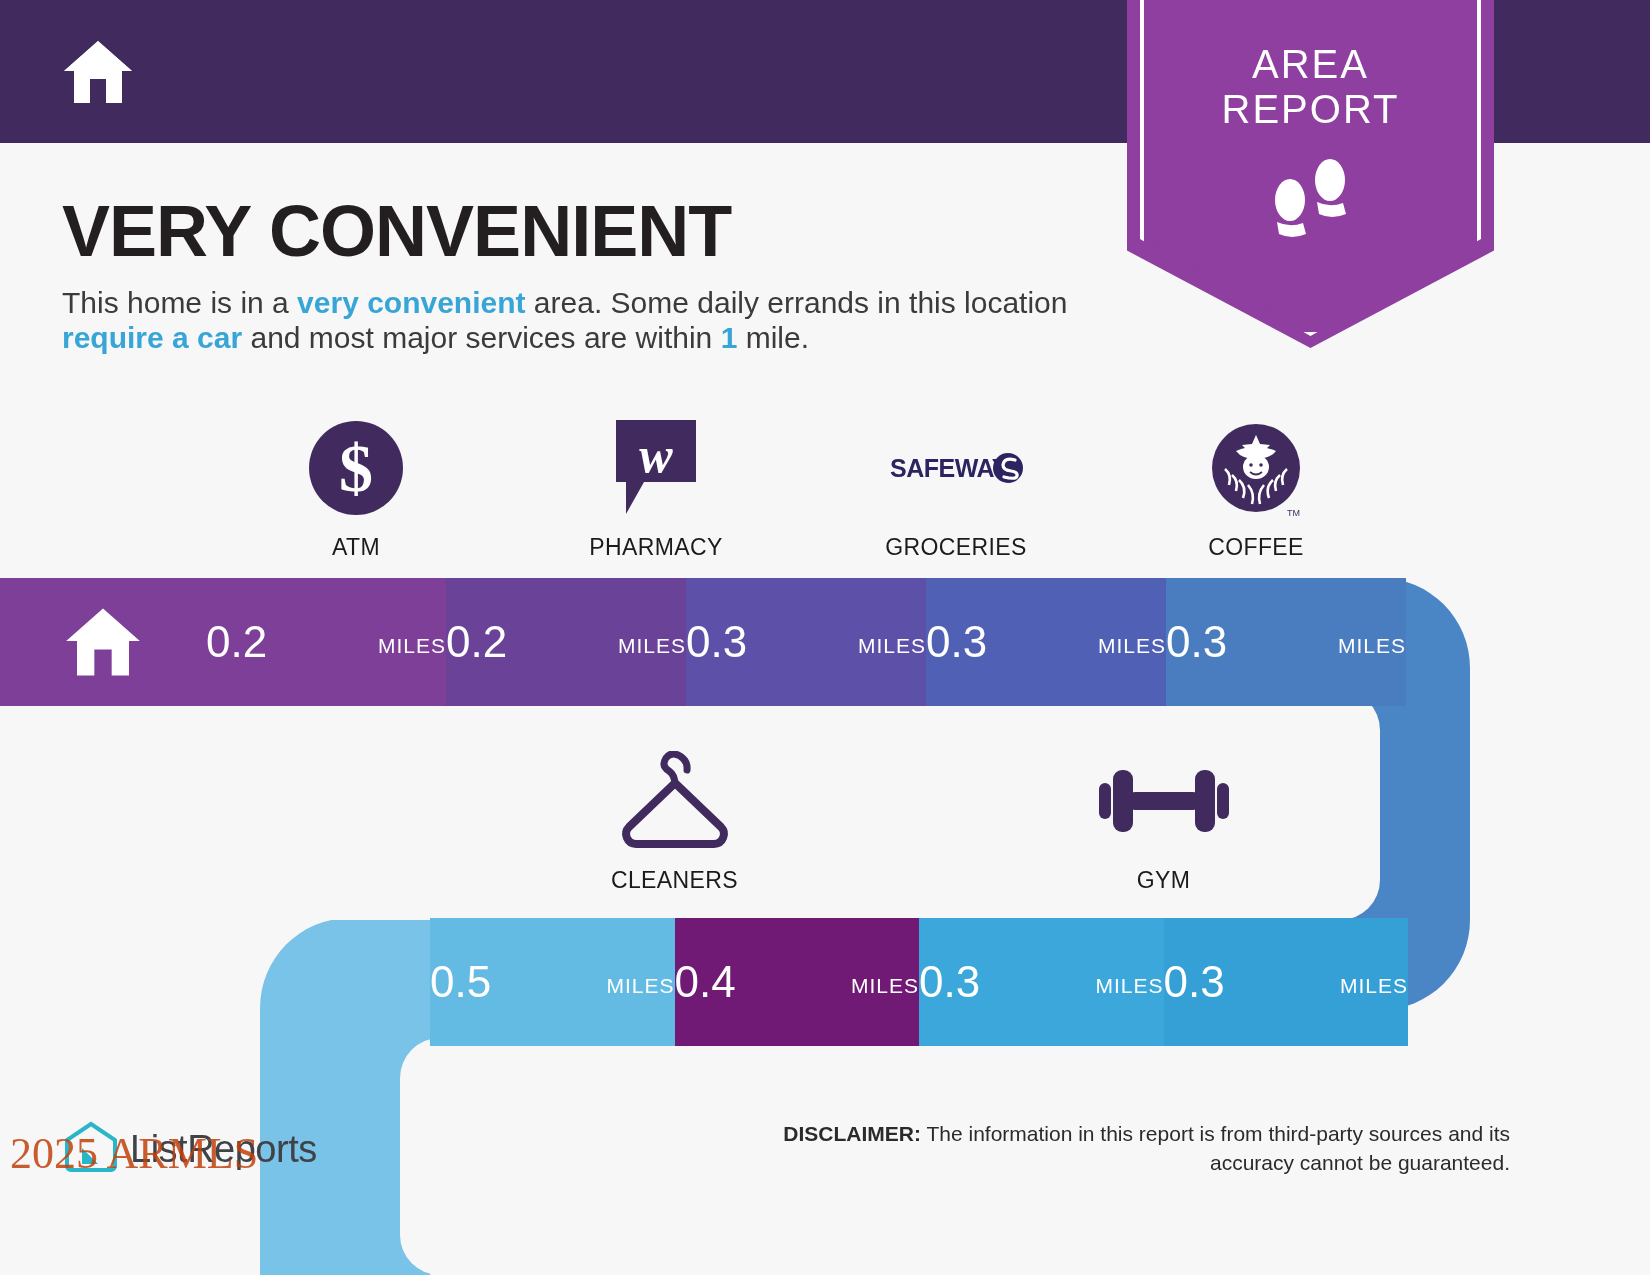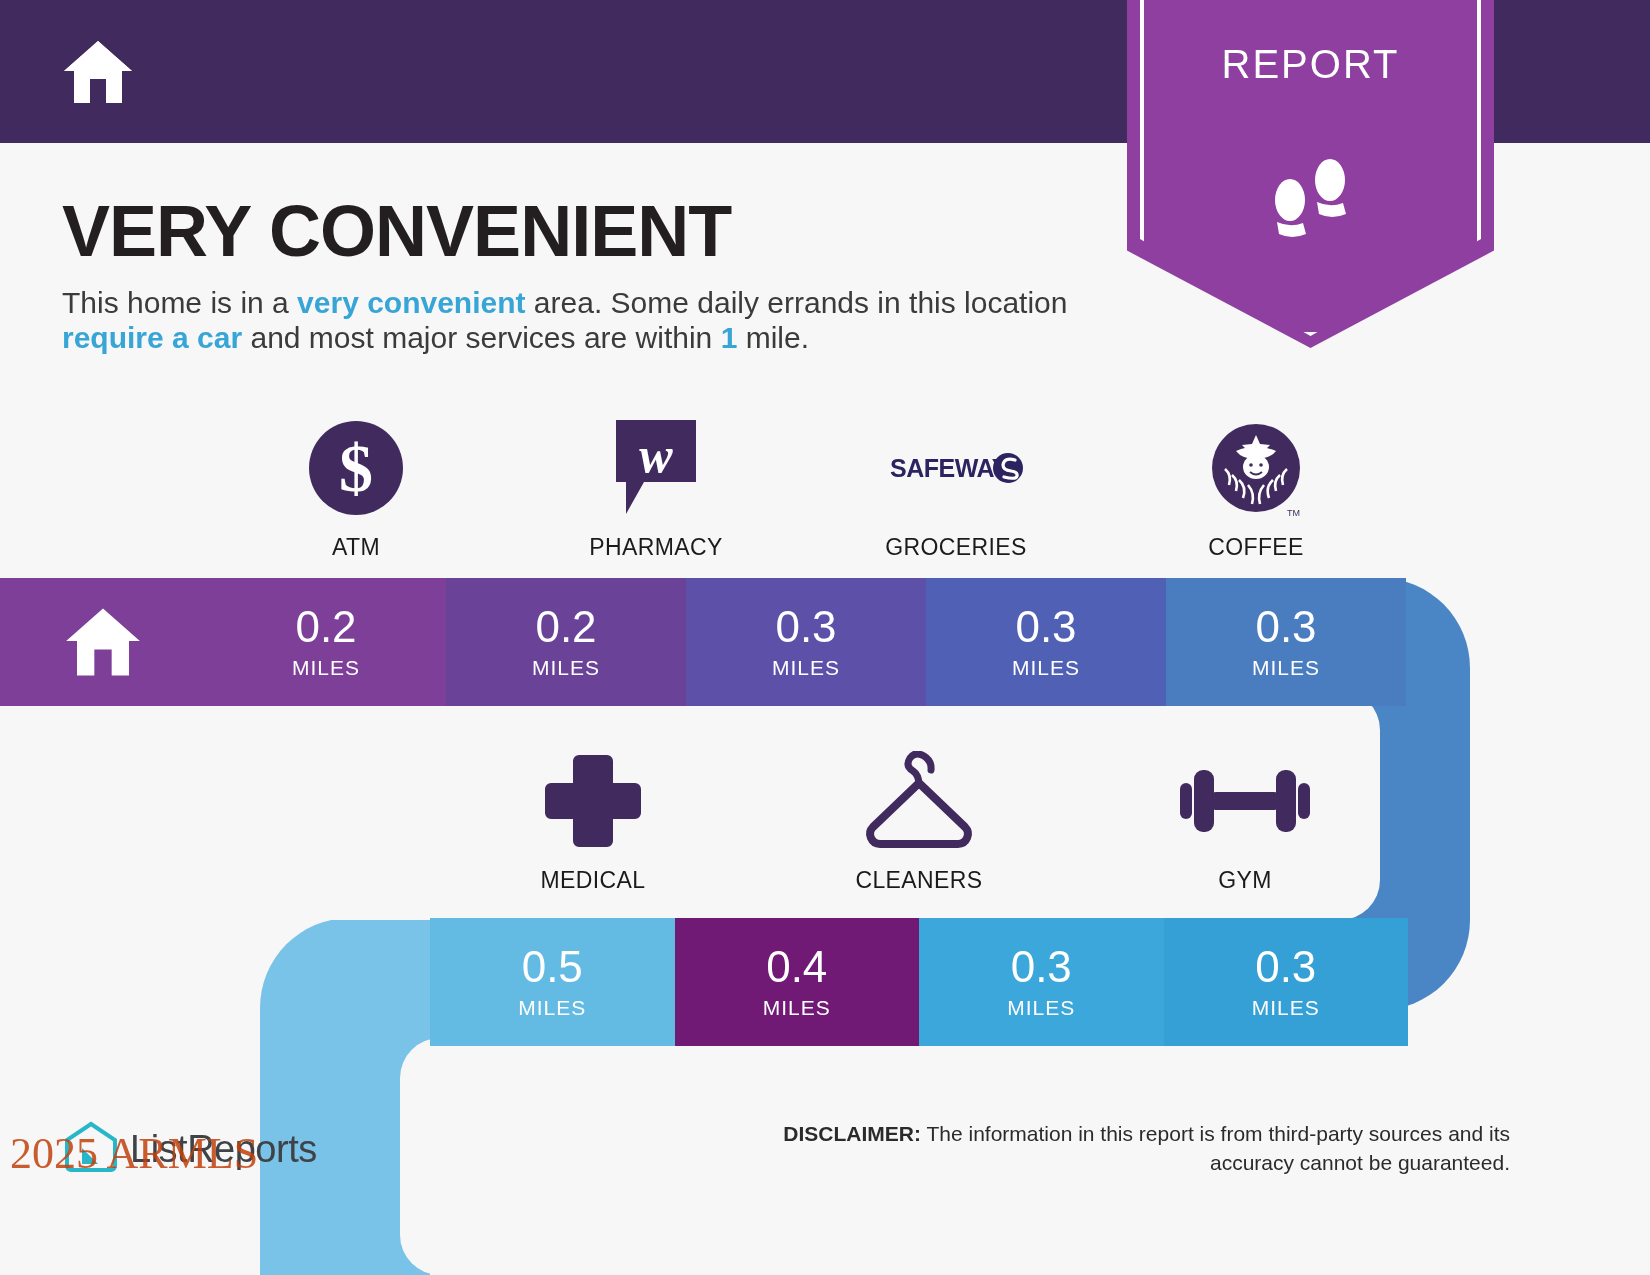--- a/index.html
+++ b/index.html
@@ -78,22 +78,22 @@
   .icon-caption {
     margin-top:14px; font-size:23px; font-weight:400;
     color:#1b1b1b; letter-spacing:.4px; white-space:nowrap;
   }
 
   
   .bar { position:absolute; display:flex; z-index:4; }
   .bar-1 { left:206px; top:578px; width:1200px; height:128px; }
   .bar-2 { left:430px; top:918px; width:978px; height:128px; }
   .seg {
-    flex:1 1 0; display:flex; flex-direction:column;
-    align-items:center; justify-content:center; color:#ffffff;
+    flex:1 1 0; display:flex; flex-direction:row;
+    align-items:center; justify-content:space-between; color:#ffffff;
   }
   .seg-val { font-size:44px; font-weight:400; line-height:1; }
   .seg-unit { font-size:21px; font-weight:400; letter-spacing:1px; margin-top:7px; }
 
   .home-badge {
     position:absolute; left:0; top:578px; width:206px; height:128px;
     display:flex; align-items:center; justify-content:center; z-index:5;
   }
 
   
@@ -126,20 +126,21 @@
       <path d="M36 2 L70 32 L60 32 L36 11 L12 32 L2 32 Z" fill="#ffffff"></path>
     </svg>
   </div>
 </div>
 
 <div class="badge">
   <div class="badge-shape"></div>
   <div class="badge-border"></div>
   <div class="badge-inner"></div>
   <div class="badge-text">
+    <div>AREA</div>
     <div>REPORT</div>
   </div>
   <svg class="badge-feet" width="86" height="92" viewBox="0 0 86 92">
     <ellipse cx="22" cy="48" rx="15" ry="21" fill="#fff"></ellipse>
     <path d="M9 70 q13 6 26 1 l3 11 q-14 6 -27 0 z" fill="#fff"></path>
     <ellipse cx="62" cy="28" rx="15" ry="21" fill="#fff"></ellipse>
     <path d="M49 50 q13 6 26 1 l3 11 q-14 6 -27 0 z" fill="#fff"></path>
   </svg>
 </div>
 
@@ -250,30 +251,20 @@
   </div>
   <div class="seg" style="background:#4a7dc0;">
     <div class="seg-val">0.3</div>
     <div class="seg-unit">MILES</div>
   </div>
 </div>
 
 <div class="icon-row icon-row-2">
 
 
-  <div class="icon-cell">
-    <div class="icon-art">
-      <svg width="100" height="100" viewBox="0 0 100 100">
-        <path d="M36 4 h28 a6 6 0 0 1 6 6 v22 h22 a6 6 0 0 1 6 6 v24 a6 6 0 0 1 -6 6
-                 h-22 v22 a6 6 0 0 1 -6 6 h-28 a6 6 0 0 1 -6 -6 v-22 h-22 a6 6 0 0 1 -6 -6
-                 v-24 a6 6 0 0 1 6 -6 h22 v-22 a6 6 0 0 1 6 -6 z" fill="#412b5e"></path>
-      </svg>
-    </div>
-    <div class="icon-caption">MEDICAL</div>
-  </div>
 
   <div class="icon-cell">
     <div class="icon-art">
       <svg width="116" height="100" viewBox="0 0 116 100">
         <path d="M58 34 q0 -10 -6 -14 q-8 -5 -3 -13 q5 -7 14 -2 q8 5 7 14" stroke="#412b5e" stroke-width="7" fill="none" stroke-linecap="round"></path>
         <path d="M58 32 L12 76 a10 10 0 0 0 7 17 h78 a10 10 0 0 0 7 -17 z" stroke="#412b5e" stroke-width="8" fill="none" stroke-linejoin="round"></path>
       </svg>
     </div>
     <div class="icon-caption">CLEANERS</div>
   </div>

